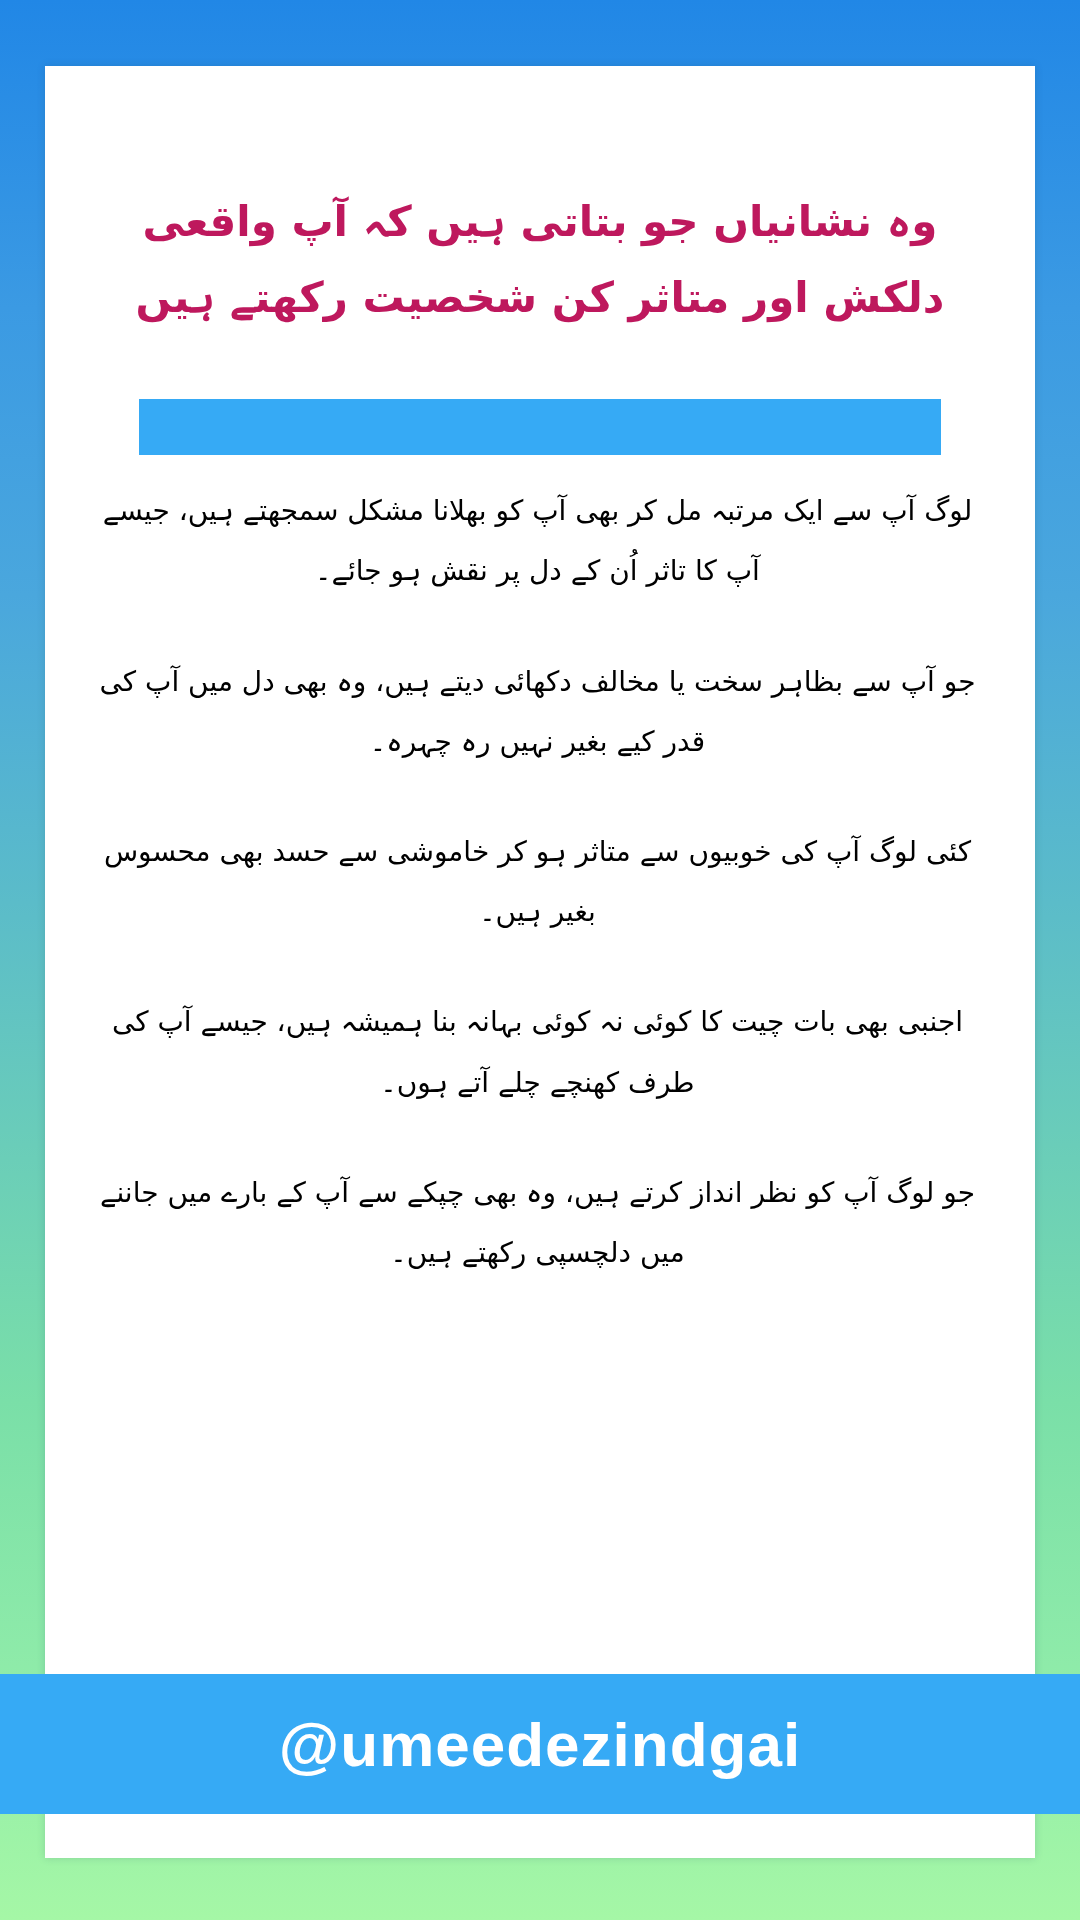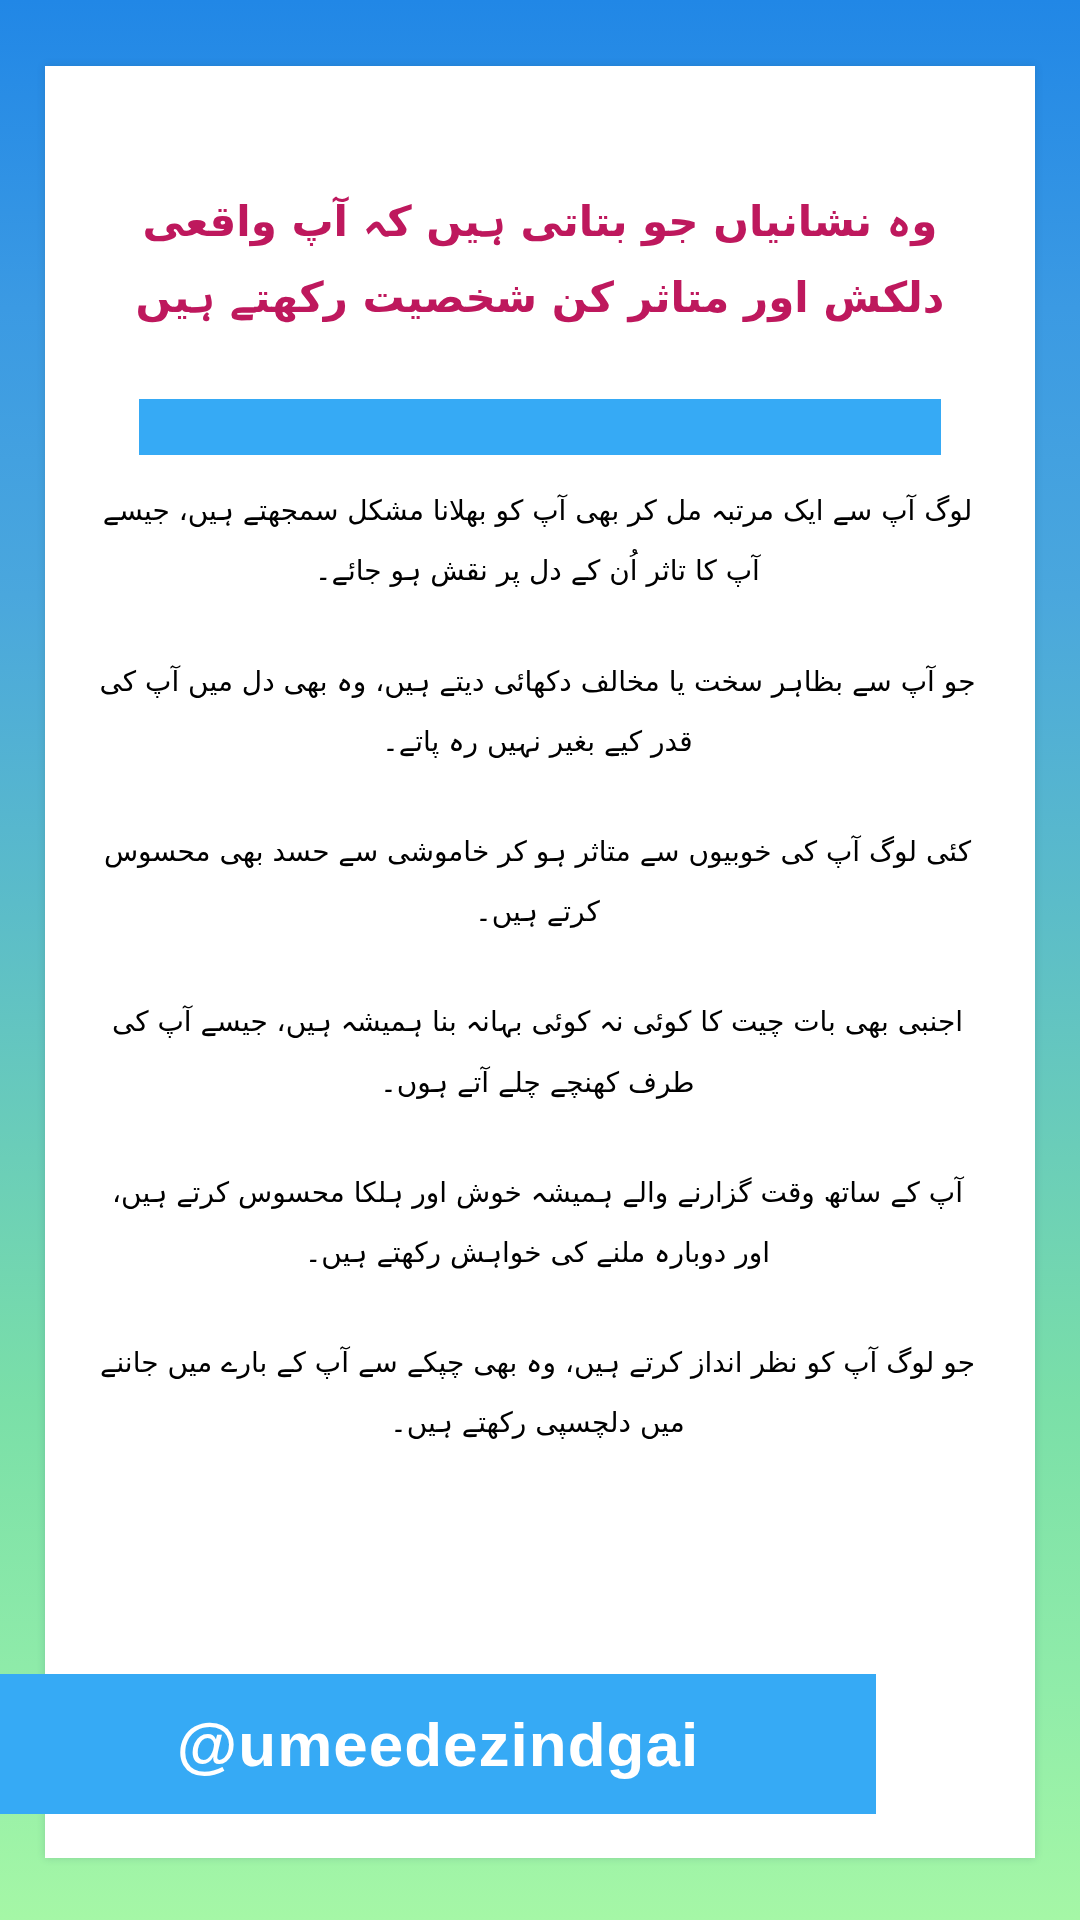--- a/index.html
+++ b/index.html
@@ -54,21 +54,21 @@
     font-size: 28px;
     line-height: 2.15;
     text-align: center;
     color: #000000;
     margin: 0 5px 50px 0;
   }
   .footer-bar {
     position: absolute;
     left: 0;
     top: 1674px;
-    width: 876px;
+    width: 1080px;
     height: 140px;
     background: #36aaf5;
     display: flex;
     align-items: center;
     justify-content: center;
   }
   .footer-text {
     font-family: "Liberation Sans", sans-serif;
     font-weight: bold;
     font-size: 62px;
@@ -82,24 +82,23 @@
 <div id="page">
 
   <div class="card">
 
     <div class="title">وہ نشانیاں جو بتاتی ہیں کہ آپ واقعی دلکش اور متاثر کن شخصیت رکھتے ہیں</div>
 
     <div class="title-underline"></div>
 
     <div class="content">
       <p class="para">لوگ آپ سے ایک مرتبہ مل کر بھی آپ کو بھلانا مشکل سمجھتے ہیں، جیسے آپ کا تاثر اُن کے دل پر نقش ہو جائے۔</p>
-      <p class="para">جو آپ سے بظاہر سخت یا مخالف دکھائی دیتے ہیں، وہ بھی دل میں آپ کی قدر کیے بغیر نہیں رہ پاتے۔</p>
-      <p class="para">کئی لوگ آپ کی خوبیوں سے متاثر ہو کر خاموشی سے حسد بھی محسوس کرتے ہیں۔</p>
+      <p class="para">جو آپ سے بظاہر سخت یا مخالف دکھائی دیتے ہیں، وہ بھی دل میں آپ کی قدر کیے بغیر نہیں رہ چہرہ۔</p>
+      <p class="para">کئی لوگ آپ کی خوبیوں سے متاثر ہو کر خاموشی سے حسد بھی محسوس بغیر ہیں۔</p>
       <p class="para">اجنبی بھی بات چیت کا کوئی نہ کوئی بہانہ بنا ہمیشہ ہیں، جیسے آپ کی طرف کھنچے چلے آتے ہوں۔</p>
-      <p class="para">آپ کے ساتھ وقت گزارنے والے ہمیشہ خوش اور ہلکا محسوس کرتے ہیں، اور دوبارہ ملنے کی خواہش رکھتے ہیں۔</p>
       <p class="para">جو لوگ آپ کو نظر انداز کرتے ہیں، وہ بھی چپکے سے آپ کے بارے میں جاننے میں دلچسپی رکھتے ہیں۔</p>
     </div>
 
   </div>
 
   <div class="footer-bar">
     <span class="footer-text">@umeedezindgai</span>
   </div>
 
 </div>

